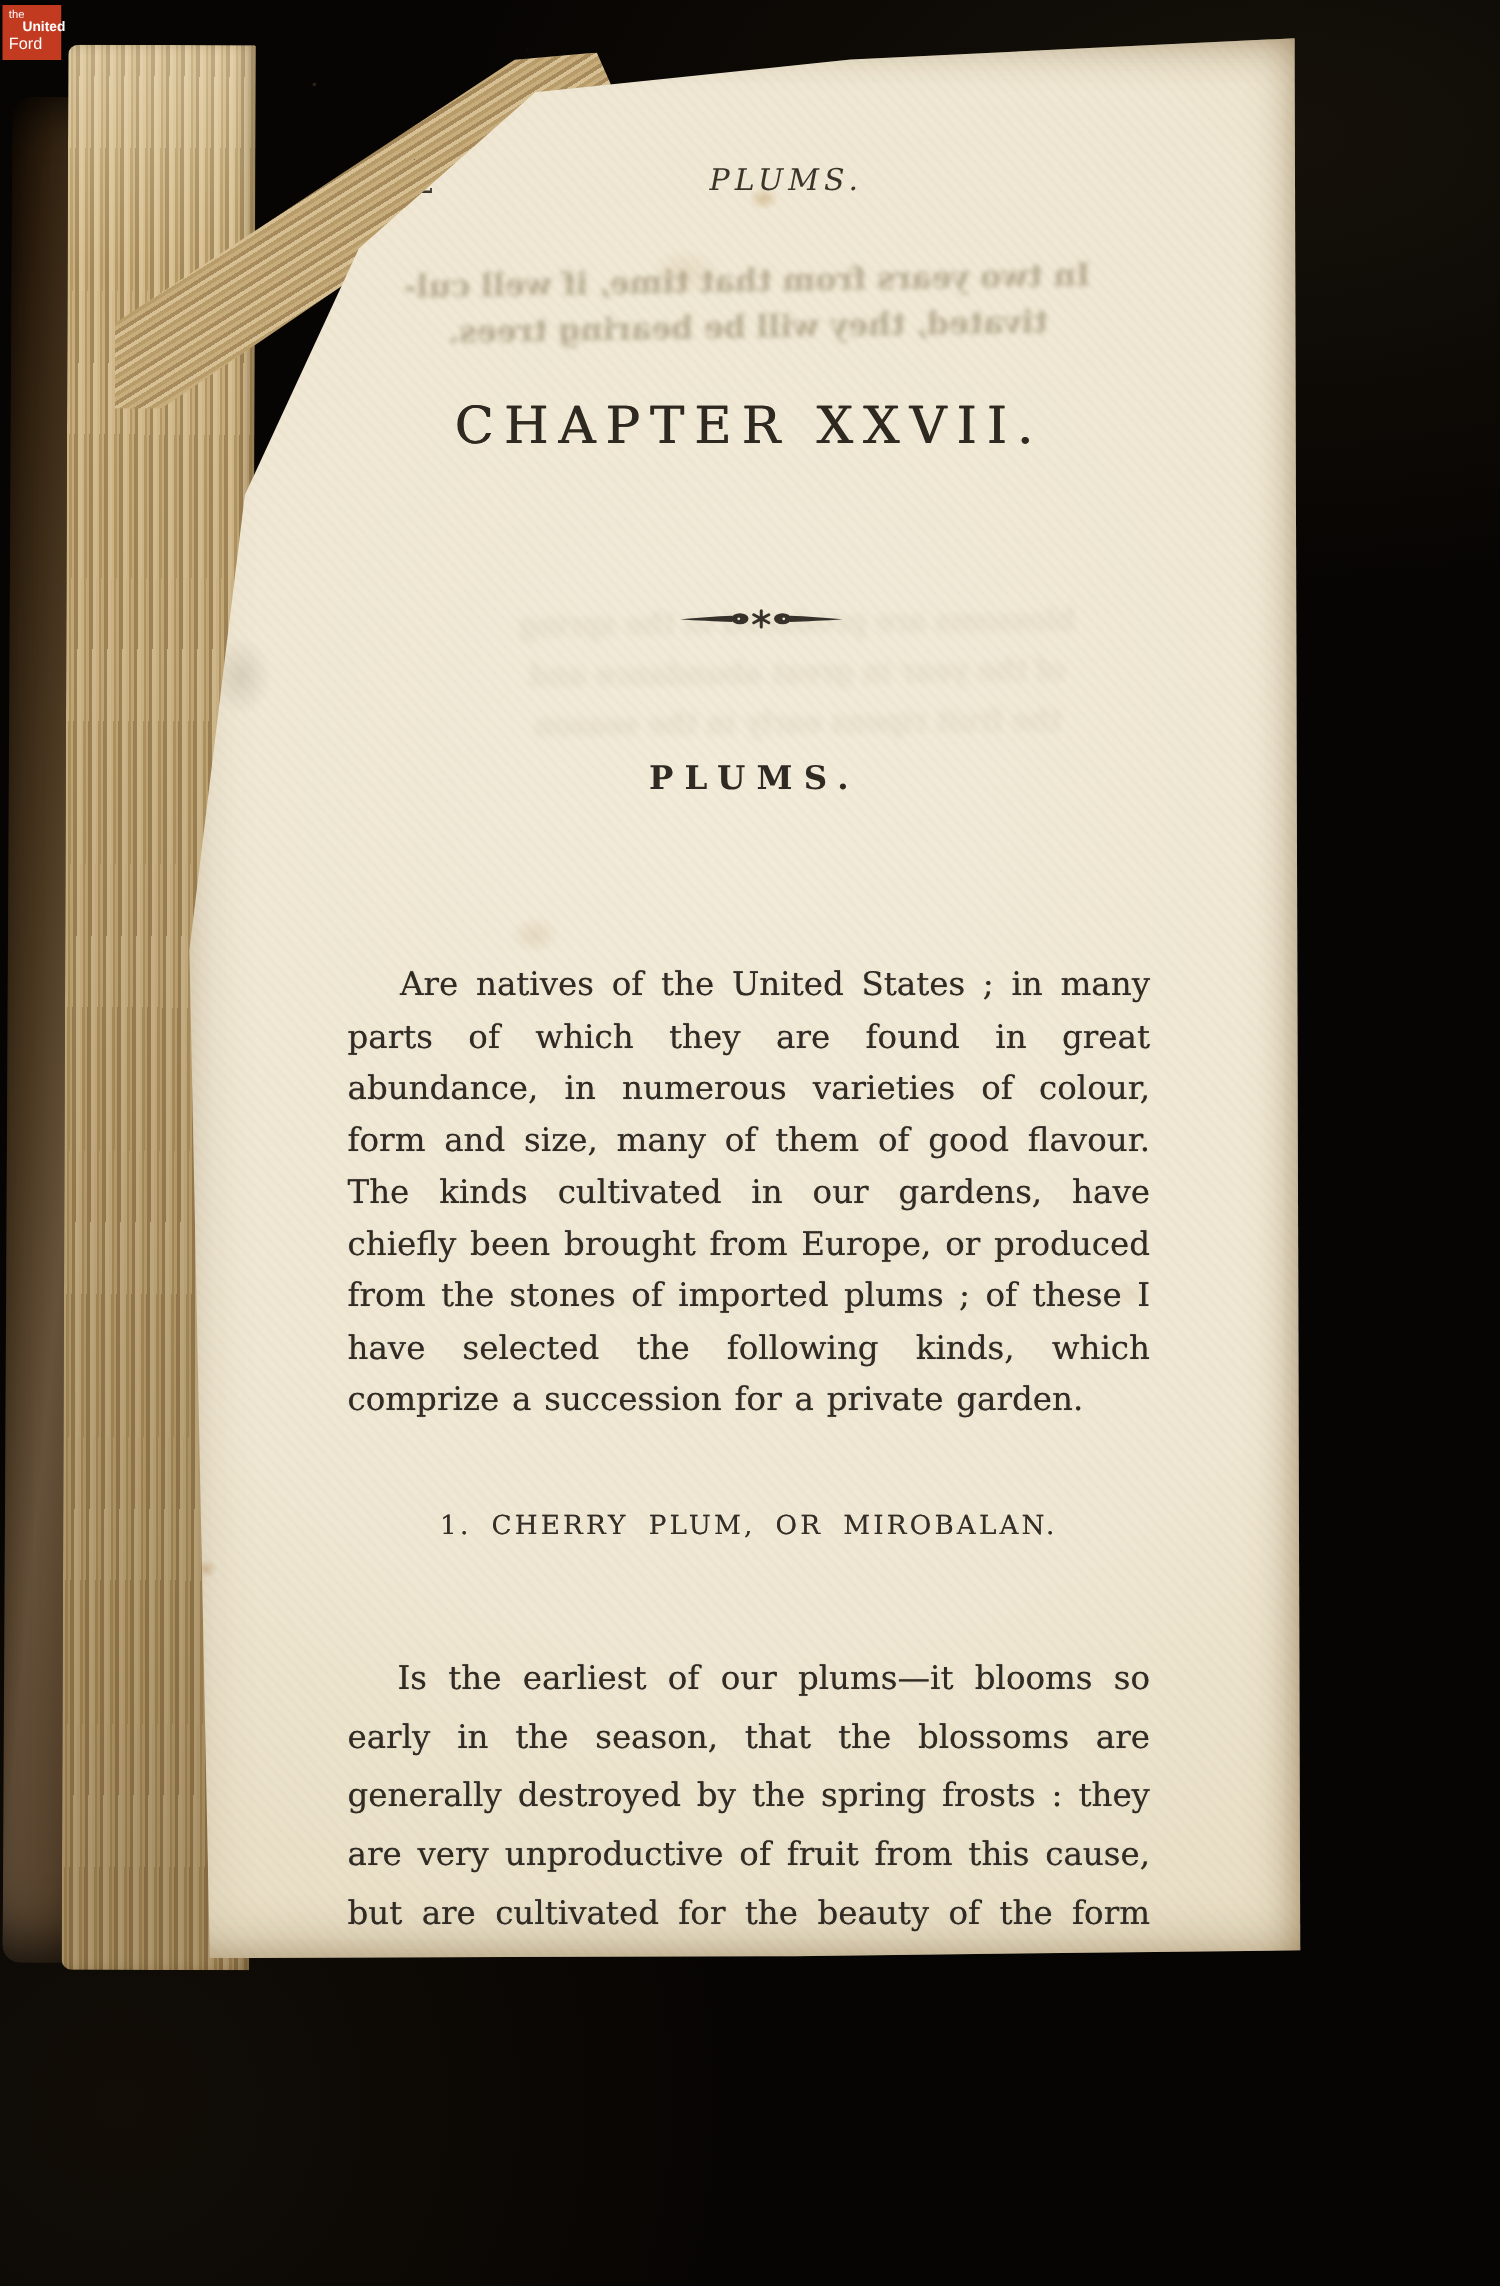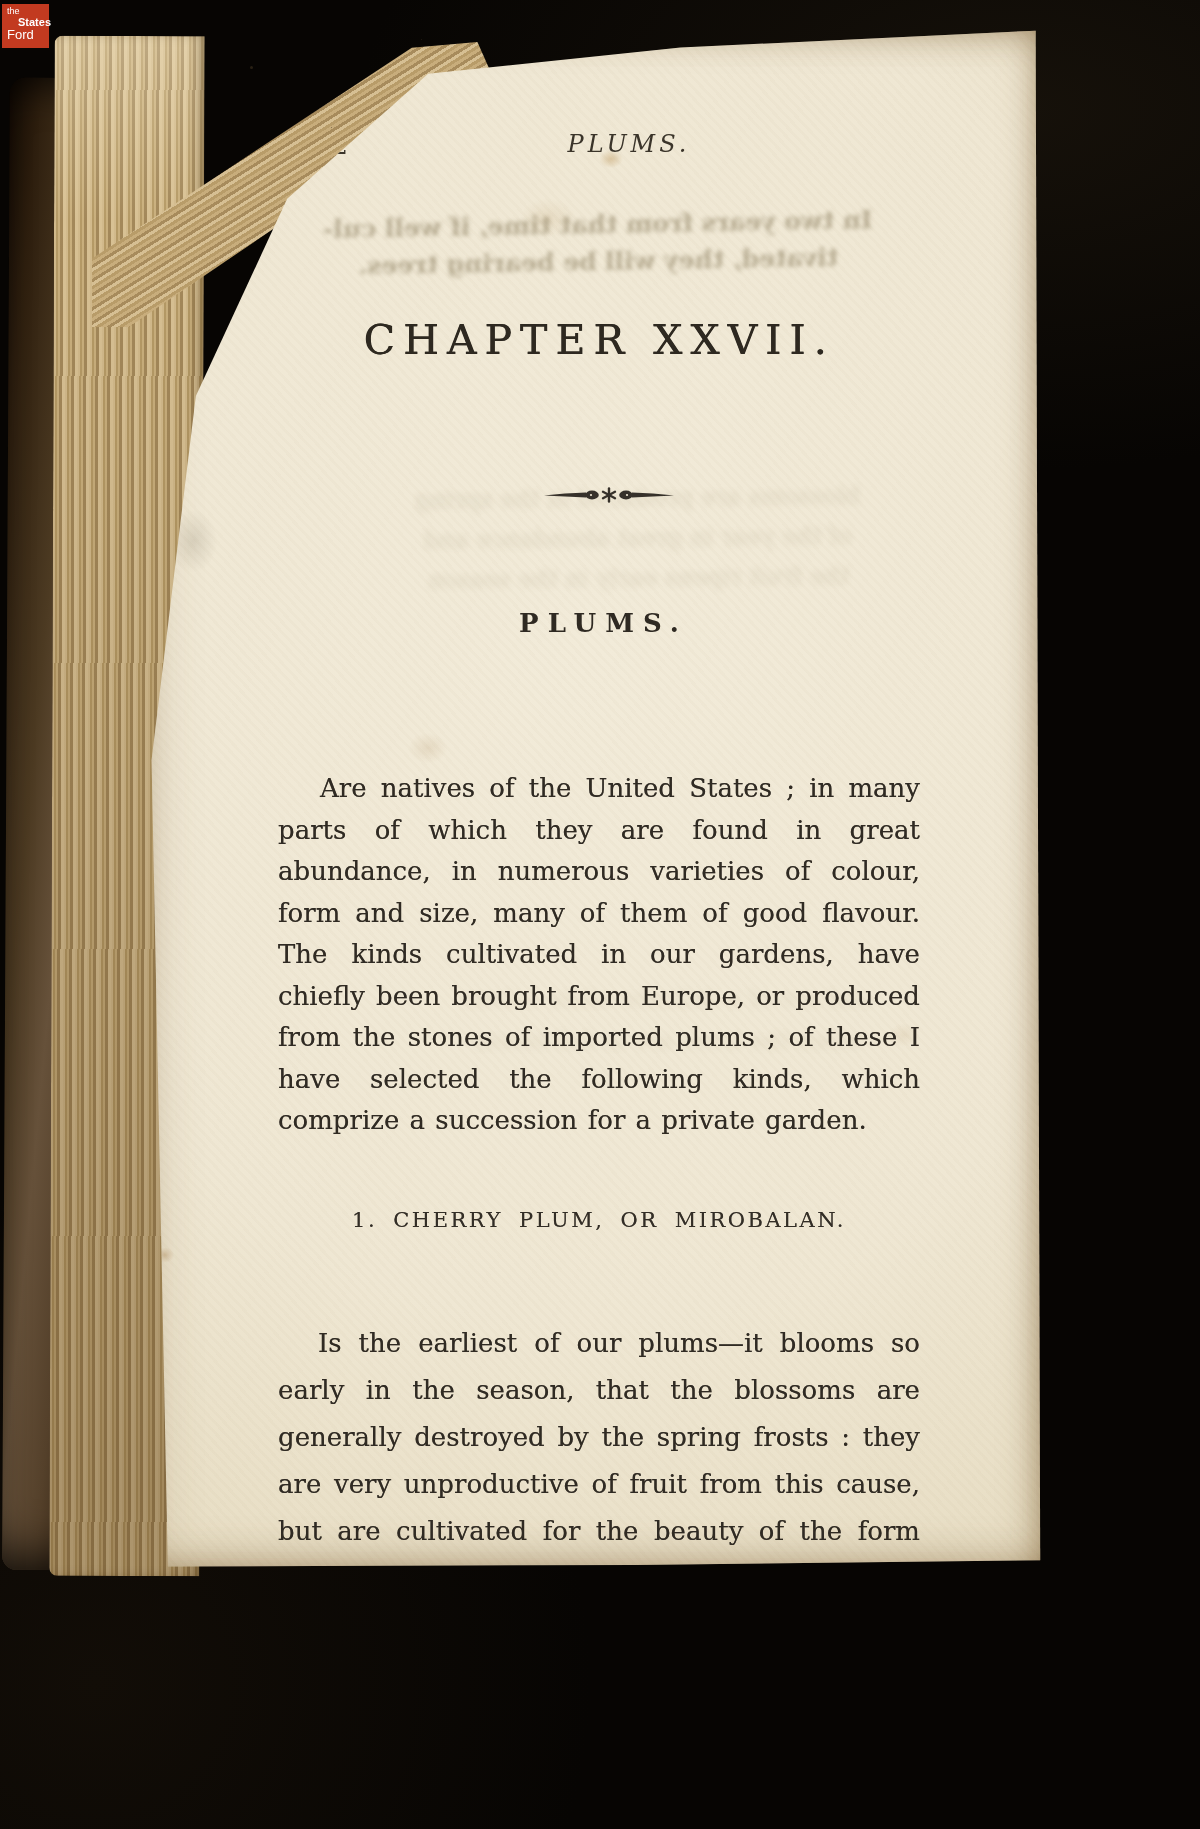--- a/index.html
+++ b/index.html
@@ -158,17 +158,17 @@
 
       <div class="subheading">1. CHERRY PLUM, OR MIROBALAN.</div>
 
       <p class="body-par para2">Is the earliest of our plums—it blooms so early in the season, that the blossoms are generally destroyed by the spring frosts : they are very unproductive of fruit from this cause, but are cultivated for the beauty of the form and foliage.  The fruit is small, very round</p>
 
     </div>
   </div>
 
   <div class="logo">
     <span class="the">the</span>
-    <span class="henry">States</span>
+    <span class="henry">United</span>
     <span class="ford">Ford</span>
   </div>
 
 </div>
 
 </body></html>

